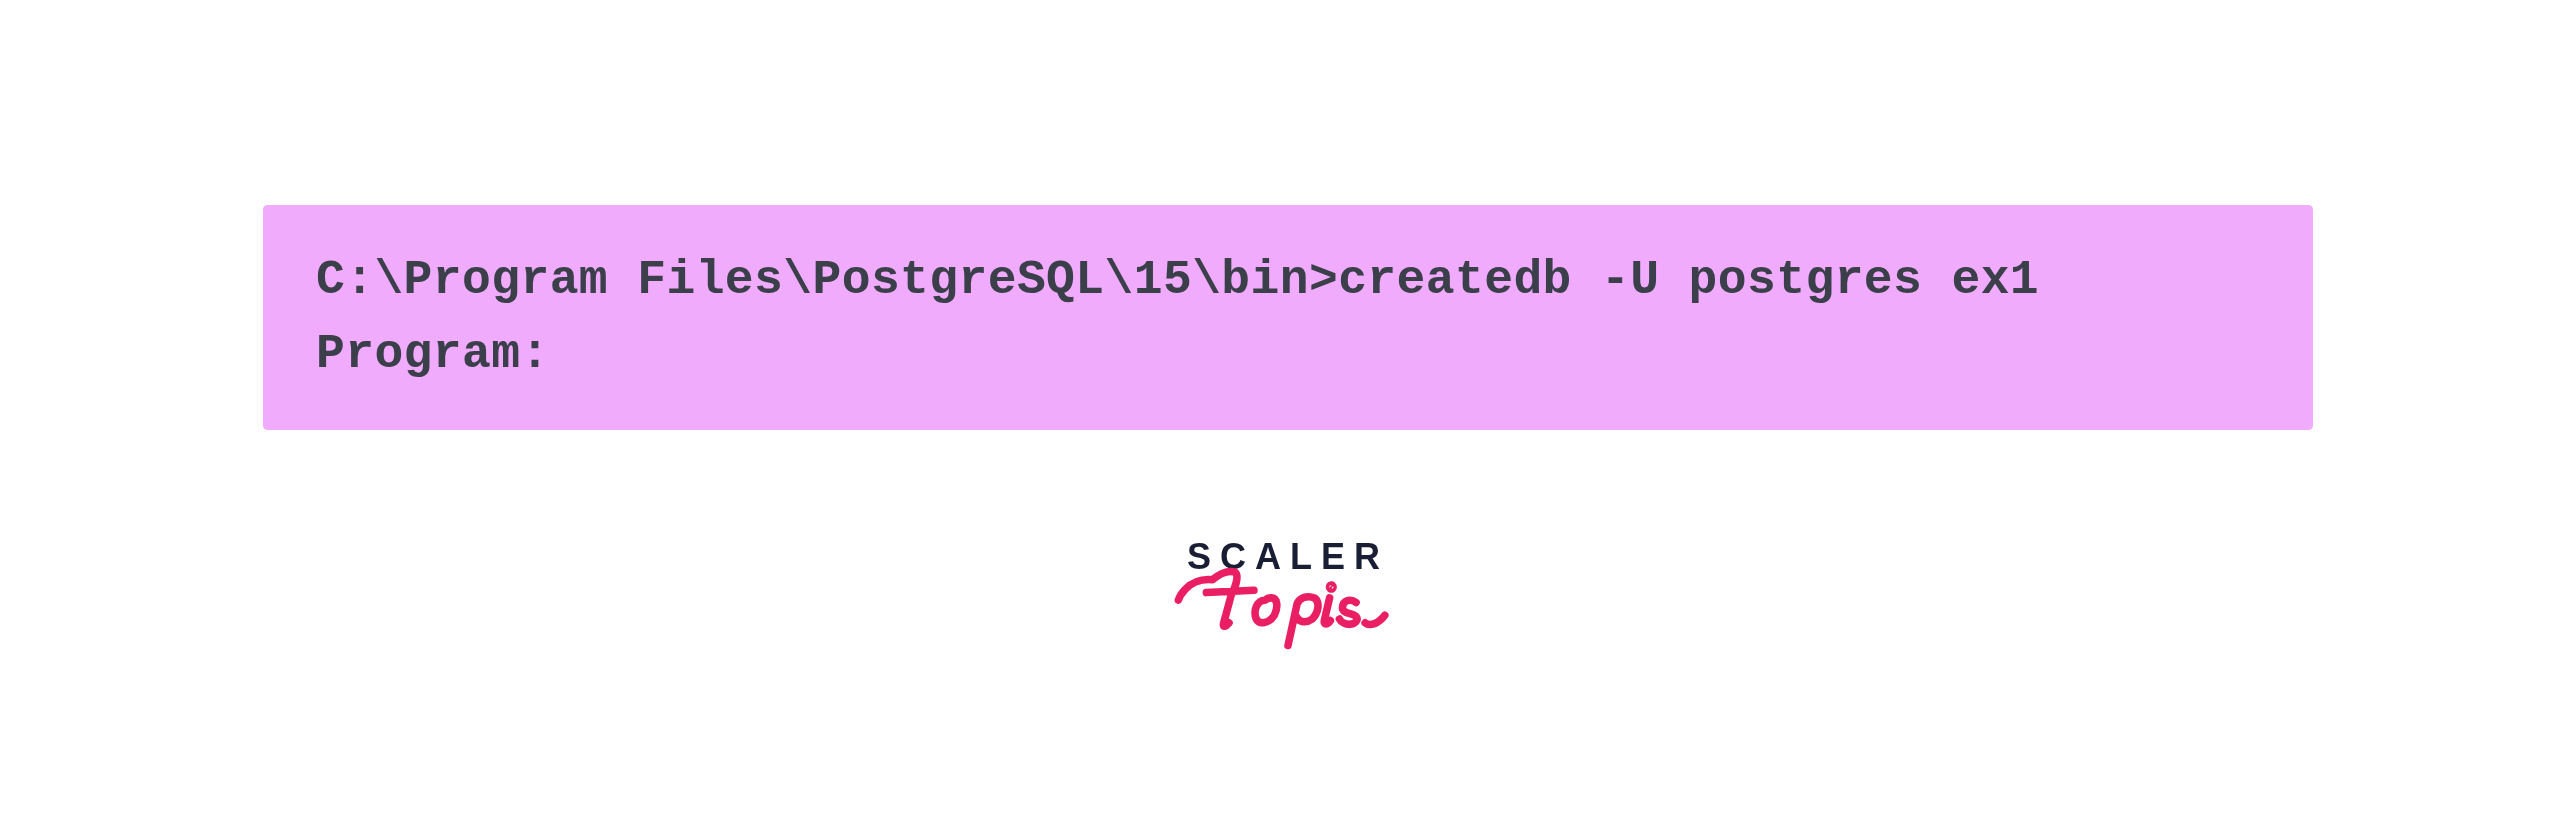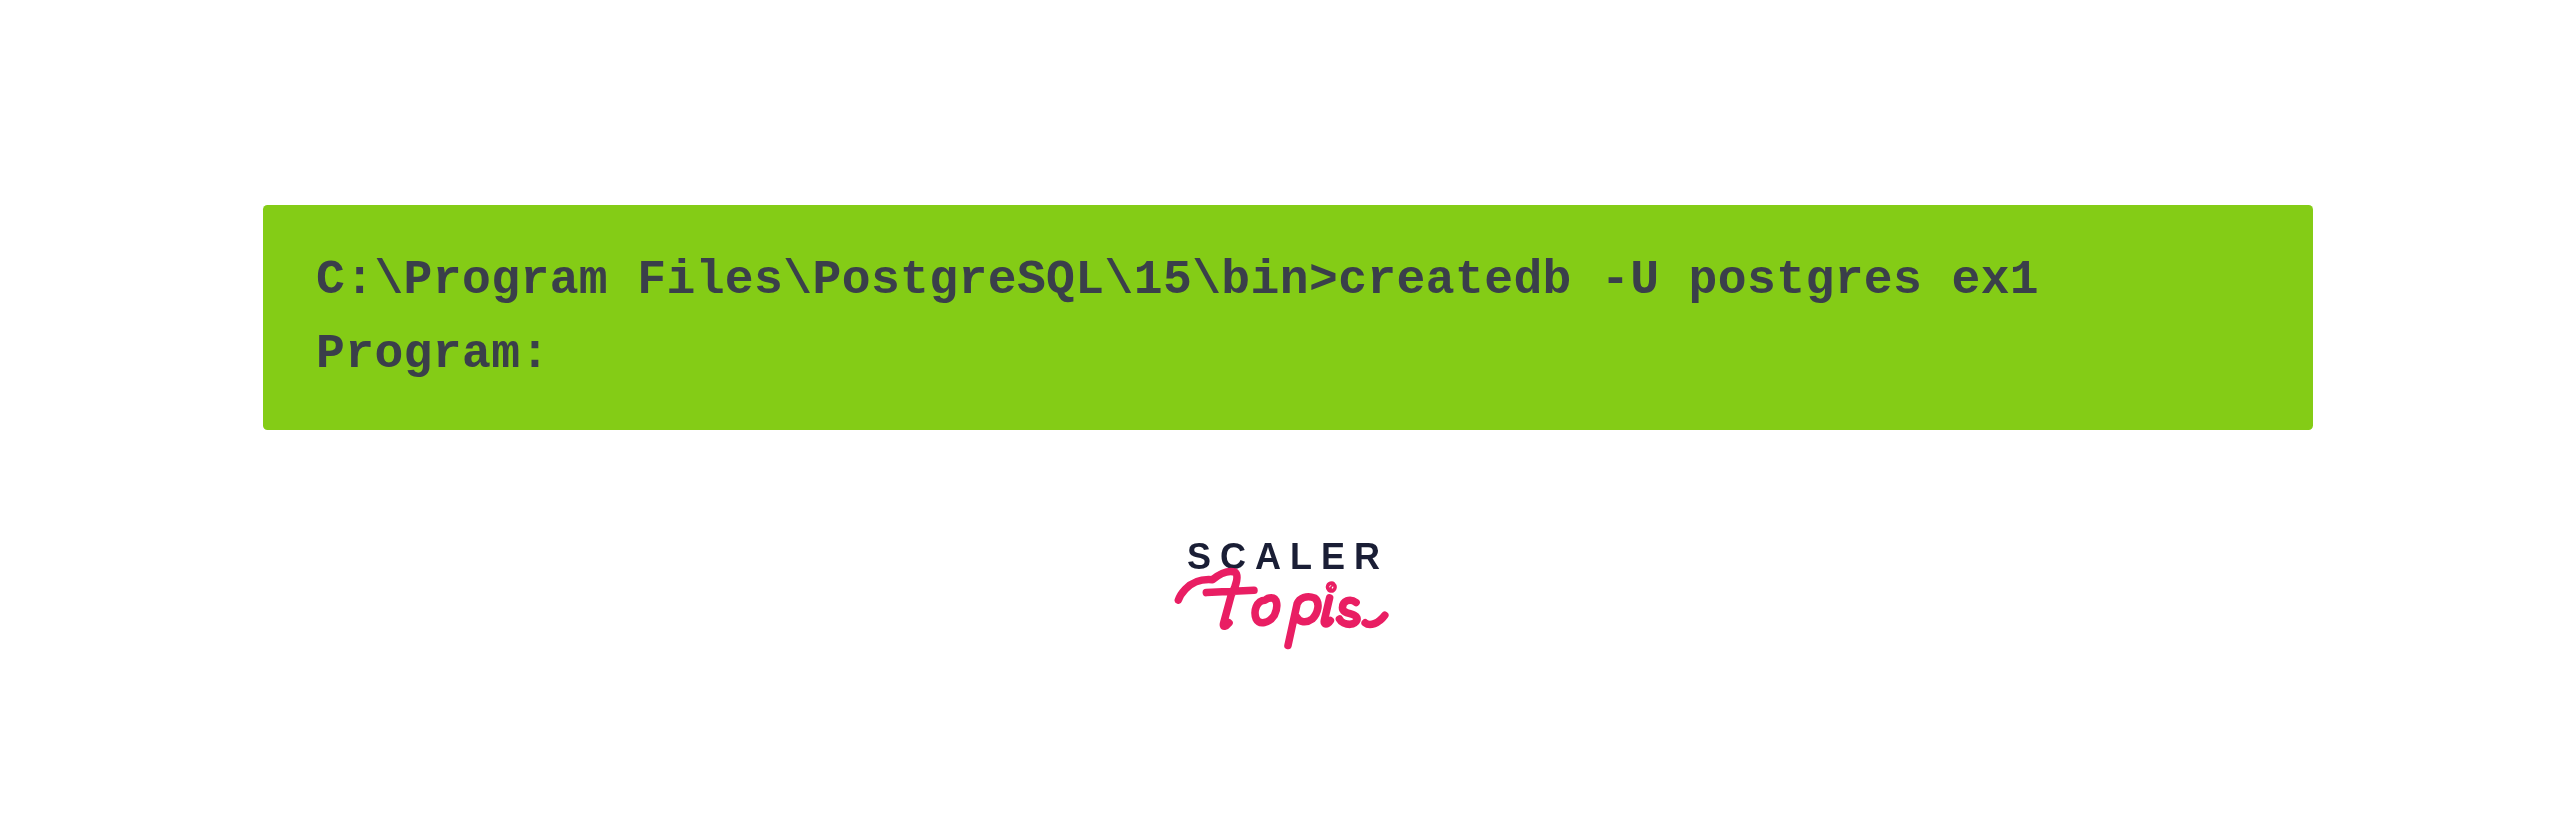--- a/index.html
+++ b/index.html
@@ -11,21 +11,21 @@
       width: 2576px;
       height: 823px;
       background: #ffffff;
       font-family: -apple-system, BlinkMacSystemFont, "Segoe UI", Roboto, sans-serif;
       display: flex;
       flex-direction: column;
       align-items: center;
       padding-top: 205px;
     }
     .code-block {
-      background: #84cc16;
+      background: #f0abfc;
       width: 2050px;
       padding: 38px 53px;
       border-radius: 4.5px;
     }
     .code-text {
       font-family: "SF Mono", Consolas, "Courier New", monospace;
       font-size: 48px;
       font-weight: 700;
       color: #3a3f4a;
       line-height: 1.55;

